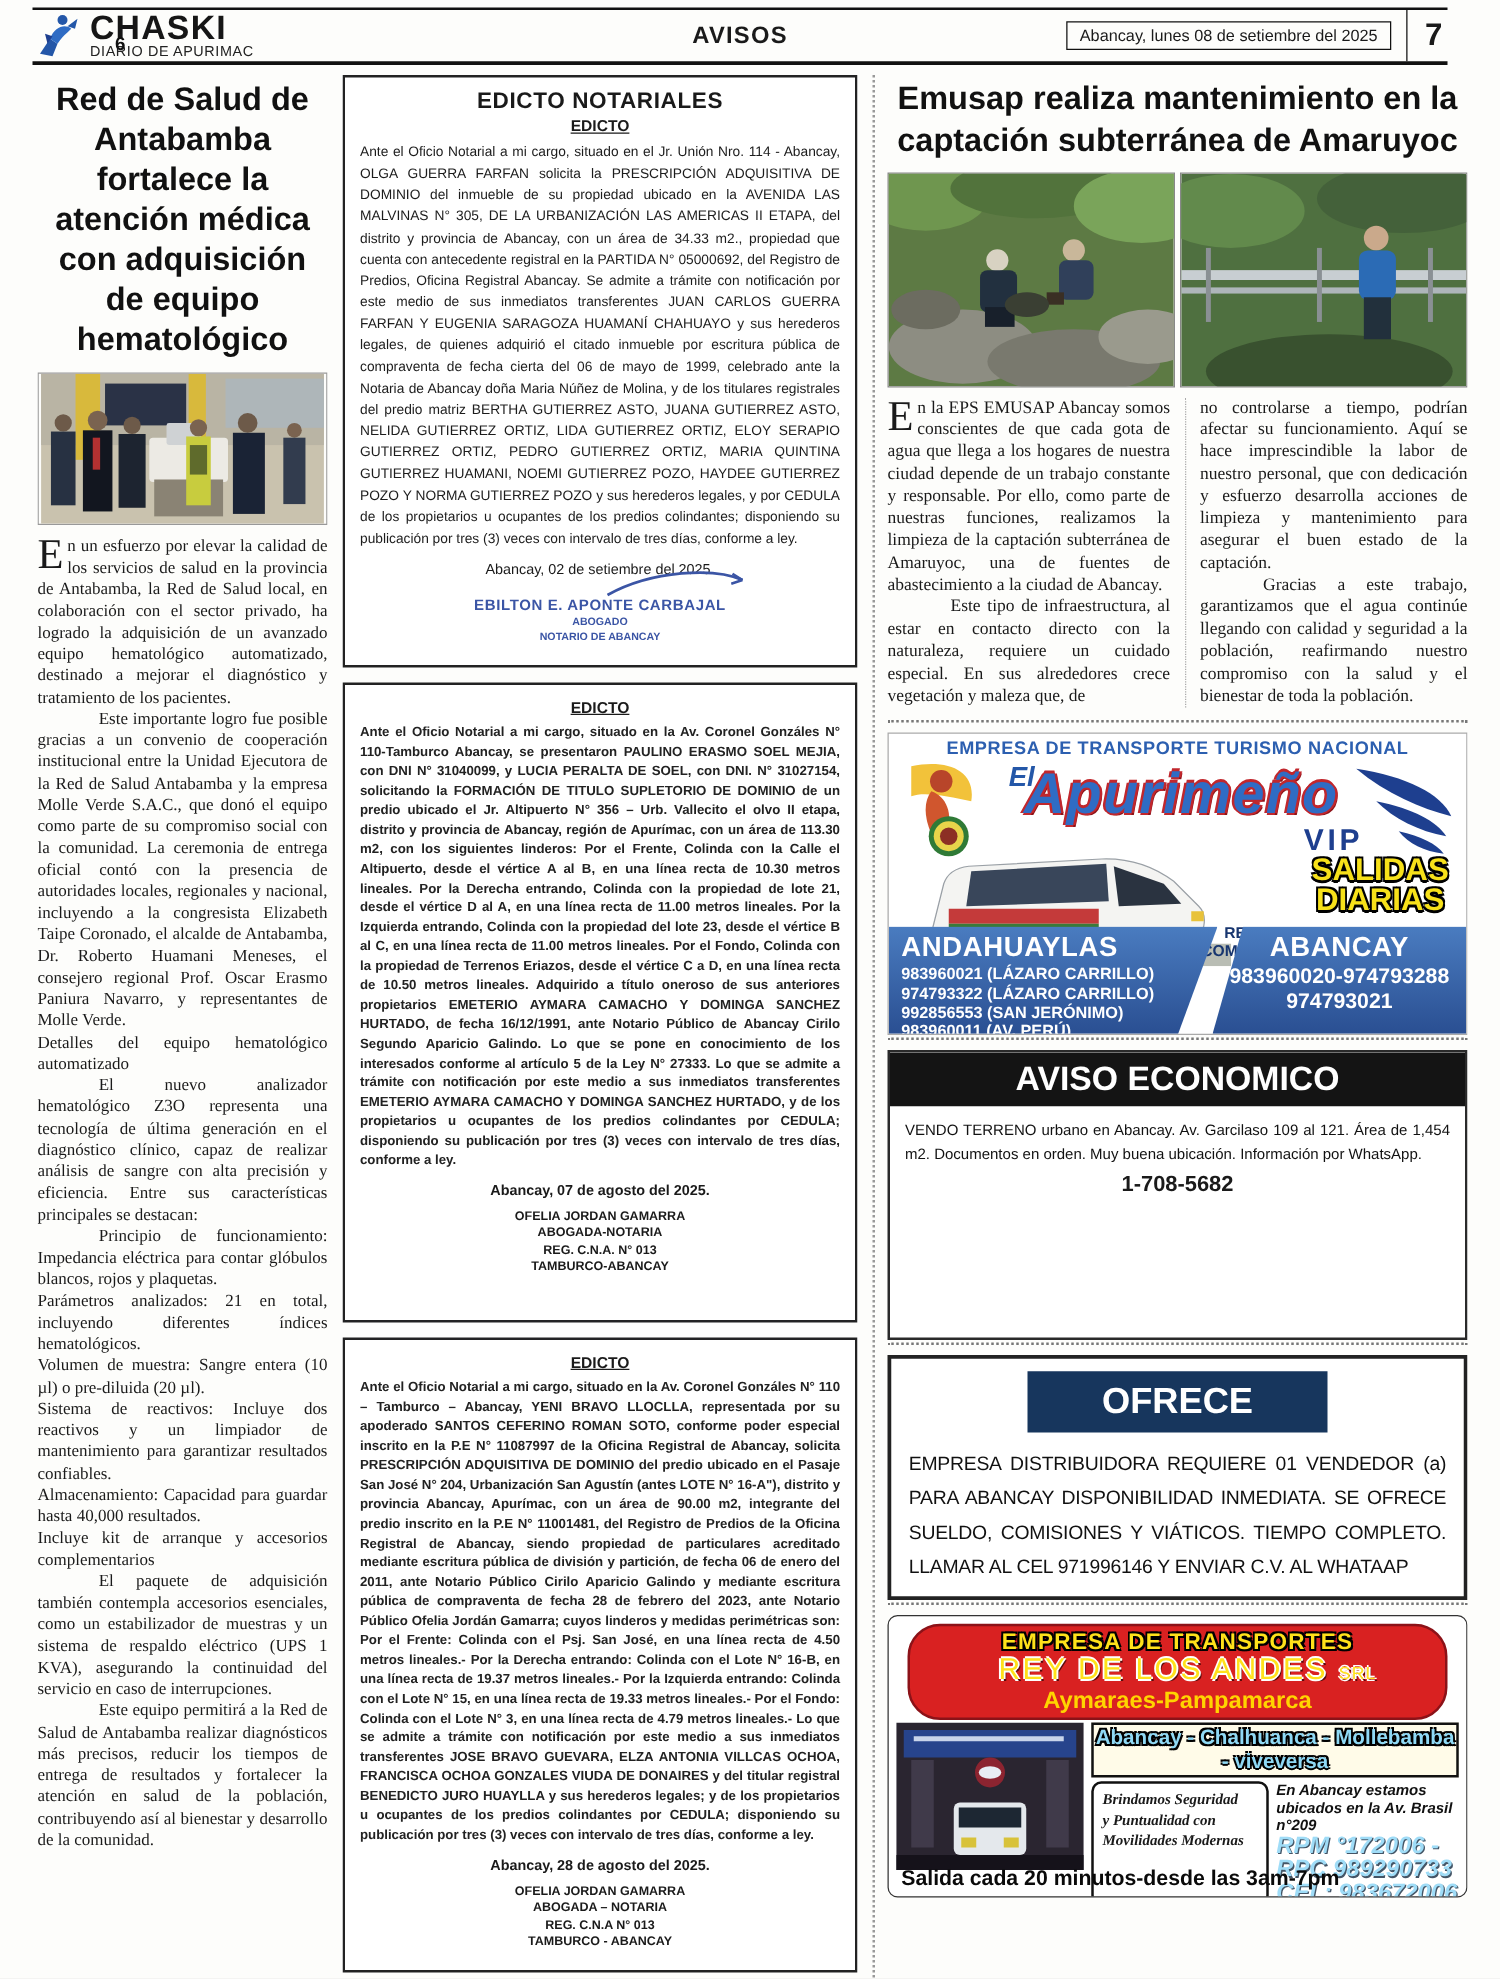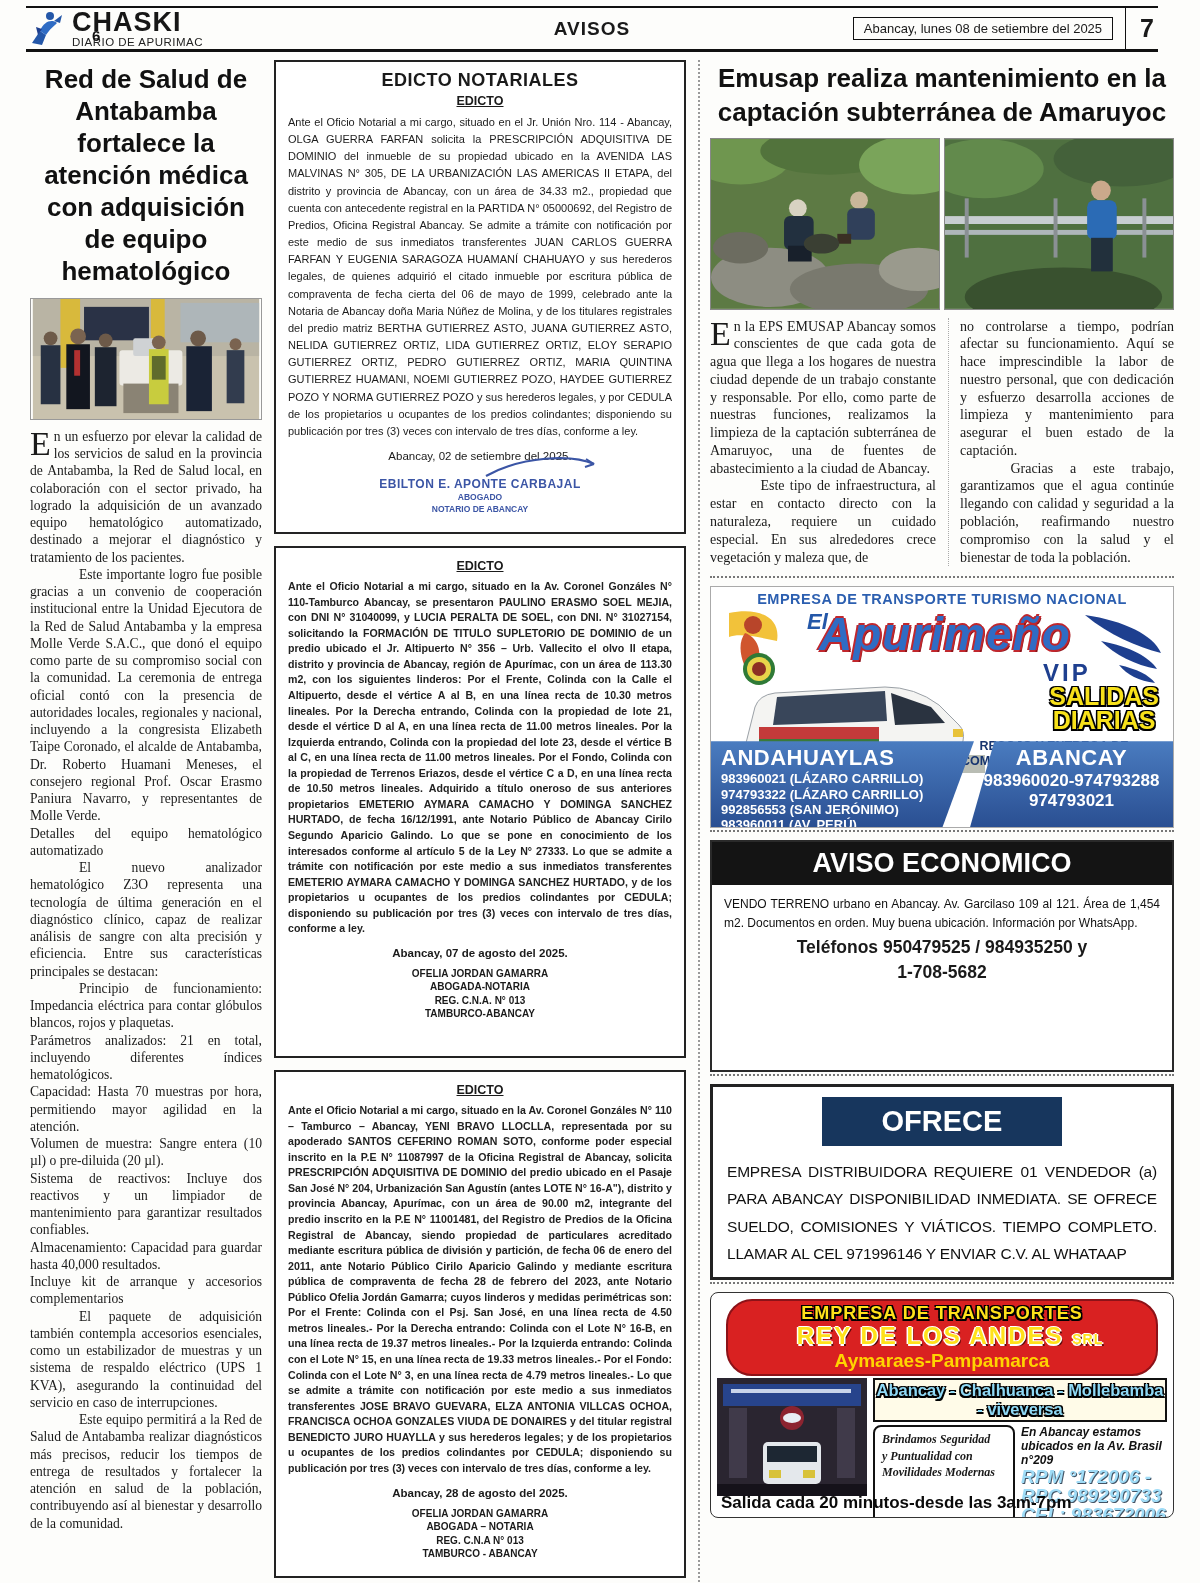--- a/index.html
+++ b/index.html
@@ -88,21 +88,21 @@
   .ae-body { padding:10px 12px 0 12px; font-size:12px; line-height:1.55; text-align:justify; color:#111; }
   .ae-phones { text-align:center; font-weight:bold; font-size:17.5px; margin-top:4px; }
   
   .av { border:3px solid #222; background:#fff; height:196px; overflow:hidden; padding:10px 14px; }
   .av-head { background:#17365d; color:#fff; width:56%; margin:0 auto; text-align:center; font-weight:bold; font-size:29px; padding:8px 0; }
   .av-body { margin-top:12px; font-size:15.5px; line-height:1.75; text-align:justify; letter-spacing:-.2px; color:#111; }
   
   .rey { border:1.5px solid #333; border-radius:8px; background:#fff; height:226px; position:relative; overflow:hidden; padding:4px 6px; }
   .rey-banner { width:96%; margin:2px auto 0 auto; background:#d92121; border:2px solid #8c1218; border-radius:26px; text-align:center; padding:3px 0 2px 0; }
   .rey-l1 { color:#ffe11a; font-weight:bold; font-size:18px; letter-spacing:1px; line-height:1.05; }
-  .rey-l2 { color:#ffe11a; font-weight:bold; font-size:24px; letter-spacing:2px; line-height:1.1;margin-left:16px; }
+  .rey-l2 { color:#ffe11a; font-weight:normal; font-size:24px; letter-spacing:2px; line-height:1.1;margin-left:16px; }
   .rey-srl { font-size:14px; letter-spacing:1px; color:#ffe11a; }
   .rey-l3 { color:#ffd400; font-weight:bold; font-size:19px; line-height:1.2; }
   .rey-mid { display:flex; margin-top:2px; gap:6px; }
   .rey-photo { flex:0 0 150px; }
   .rey-right { flex:1; }
   .rey-route { border:2px solid #111; background:#fffbe8; text-align:center; font-weight:bold; font-size:16.5px; color:#8fd9f5; padding:1px 0; }
   .rey-row { display:flex; gap:6px; margin-top:3px; }
   .rey-slogan { flex:0 0 142px; border:2px solid #111; border-radius:8px; font-family:"Liberation Serif", serif; font-style:italic; font-weight:bold; font-size:12px; line-height:1.35; padding:4px 7px; }
   .rey-info { flex:1; text-align:left;font-style:italic; }
   .rey-loc { font-weight:bold; font-size:12px; color:#111; }
@@ -165,21 +165,20 @@
         <circle cx="206" cy="46" r="6" fill="#7a6350"></circle>
           <rect x="197" y="52" width="18" height="54" fill="#323c4e"></rect>
       </svg>
       <div class="serifbody la-body">
         <p class="dropcap">En un esfuerzo por elevar la calidad de los servicios de salud en la provincia de Antabamba, la Red de Salud local, en colaboración con el sector privado, ha logrado la adquisición de un avanzado equipo hematológico automatizado, destinado a mejorar el diagnóstico y tratamiento de los pacientes.</p>
         <p class="indent">Este importante logro fue posible gracias a un convenio de cooperación institucional entre la Unidad Ejecutora de la Red de Salud Antabamba y la empresa Molle Verde S.A.C., que donó el equipo como parte de su compromiso social con la comunidad. La ceremonia de entrega oficial contó con la presencia de autoridades locales, regionales y nacional, incluyendo a la congresista Elizabeth Taipe Coronado, el alcalde de Antabamba, Dr. Roberto Huamani Meneses, el consejero regional Prof. Oscar Erasmo Paniura Navarro, y representantes de Molle Verde.</p>
         <p class="subhead">Detalles del equipo hematológico automatizado</p>
         <p class="indent">El nuevo analizador hematológico Z3O representa una tecnología de última generación en el diagnóstico clínico, capaz de realizar análisis de sangre con alta precisión y eficiencia. Entre sus características principales se destacan:</p>
         <p class="indent">Principio de funcionamiento: Impedancia eléctrica para contar glóbulos blancos, rojos y plaquetas.</p>
         <p>Parámetros analizados: 21 en total, incluyendo diferentes índices hematológicos.</p>
-        <p>Capacidad: Hasta 70 muestras por hora, permitiendo mayor agilidad en la atención.</p>
         <p>Volumen de muestra: Sangre entera (10 µl) o pre-diluida (20 µl).</p>
         <p>Sistema de reactivos: Incluye dos reactivos y un limpiador de mantenimiento para garantizar resultados confiables.</p>
         <p>Almacenamiento: Capacidad para guardar hasta 40,000 resultados.</p>
         <p>Incluye kit de arranque y accesorios complementarios</p>
         <p class="indent">El paquete de adquisición también contempla accesorios esenciales, como un estabilizador de muestras y un sistema de respaldo eléctrico (UPS 1 KVA), asegurando la continuidad del servicio en caso de interrupciones.</p>
         <p class="indent">Este equipo permitirá a la Red de Salud de Antabamba realizar diagnósticos más precisos, reducir los tiempos de entrega de resultados y fortalecer la atención en salud de la población, contribuyendo así al bienestar y desarrollo de la comunidad.</p>
       </div>
     </div>
 
     <div class="midcol">
@@ -327,21 +326,20 @@
               <div class="apu-phone">974793021</div>
             </div>
           </div>
         </div>
       </div>
 
       <div class="adblock">
         <div class="ae">
           <div class="ae-head">AVISO ECONOMICO</div>
           <div class="ae-body">VENDO TERRENO urbano en Abancay. Av. Garcilaso 109 al 121. Área de 1,454 m2. Documentos en orden. Muy buena ubicación. Información por WhatsApp.</div>
-          <div class="ae-phones">Teléfonos 950479525 / 984935250 y</div>
           <div class="ae-phones">1-708-5682</div>
         </div>
       </div>
 
       <div class="adblock">
         <div class="av">
           <div class="av-head">OFRECE</div>
           <div class="av-body">EMPRESA DISTRIBUIDORA REQUIERE 01 VENDEDOR (a)  PARA ABANCAY DISPONIBILIDAD INMEDIATA. SE OFRECE SUELDO, COMISIONES Y VIÁTICOS. TIEMPO COMPLETO. LLAMAR AL CEL 971996146 Y ENVIAR C.V.  AL WHATAAP</div>
         </div>
       </div>

